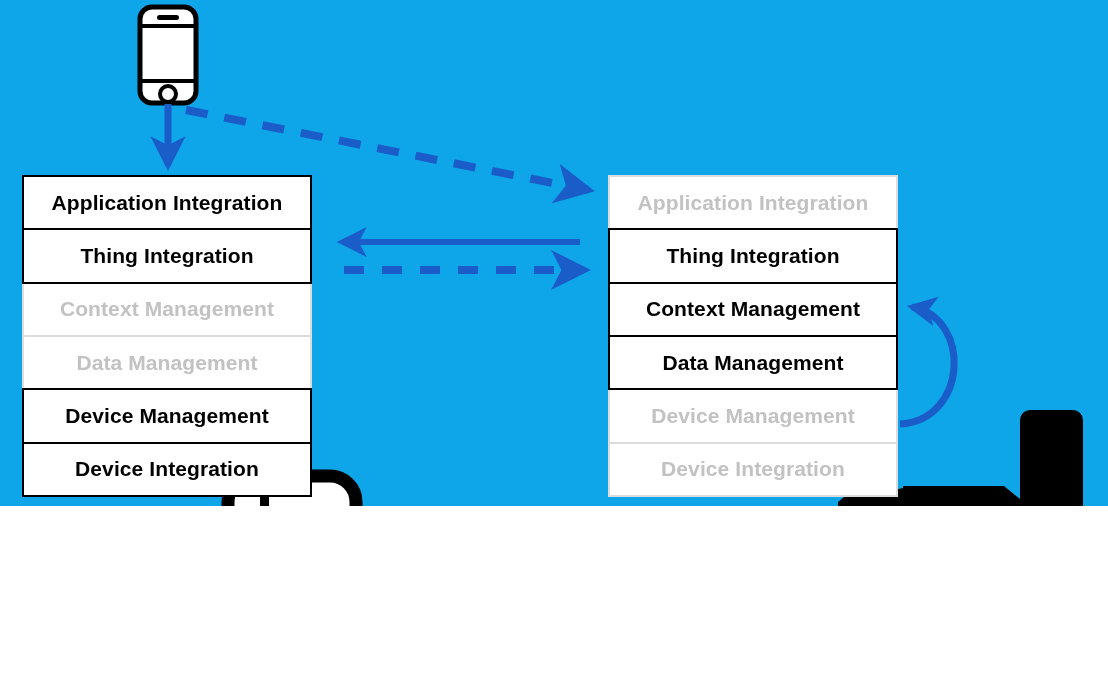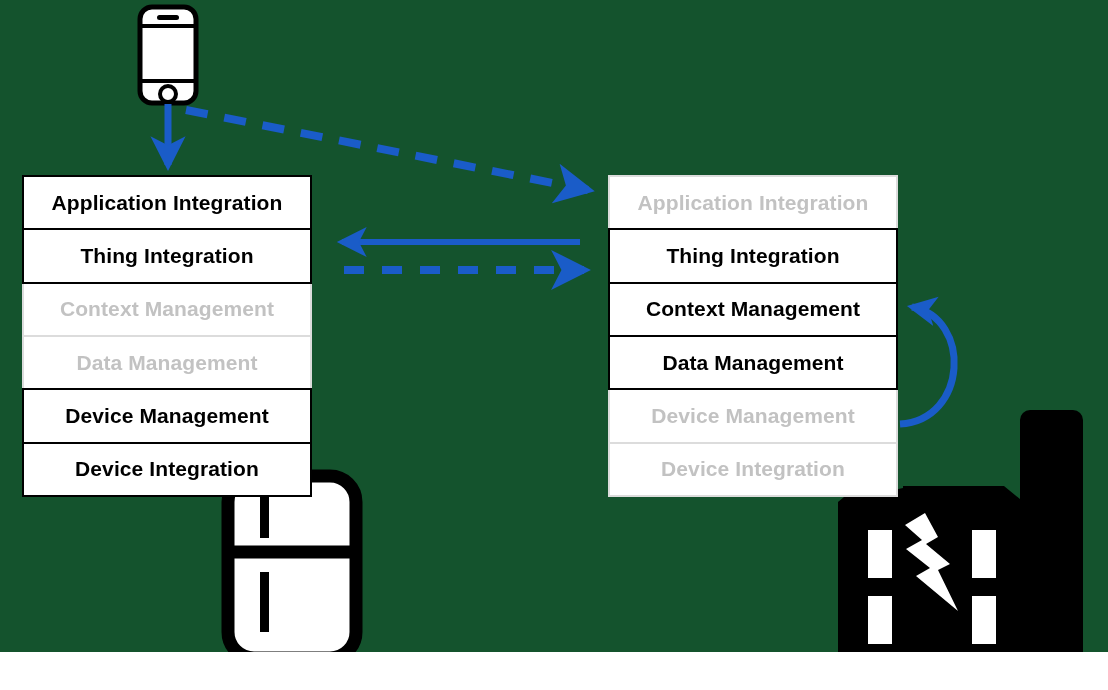--- a/index.html
+++ b/index.html
@@ -6,22 +6,22 @@
     margin: 0;
     padding: 0;
     background: #ffffff;
   }
   body {
     font-family: "Liberation Sans", sans-serif;
   }
   #canvas {
     position: relative;
     width: 1108px;
-    height: 652px;
-    background: #14532d;
+    height: 506px;
+    background: #0ea5e9;
     overflow: hidden;
   }
   .layer-svg {
     position: absolute;
     left: 0;
     top: 0;
     width: 1108px;
     height: 690px;
   }
   #icon-layer { z-index: 1; }

